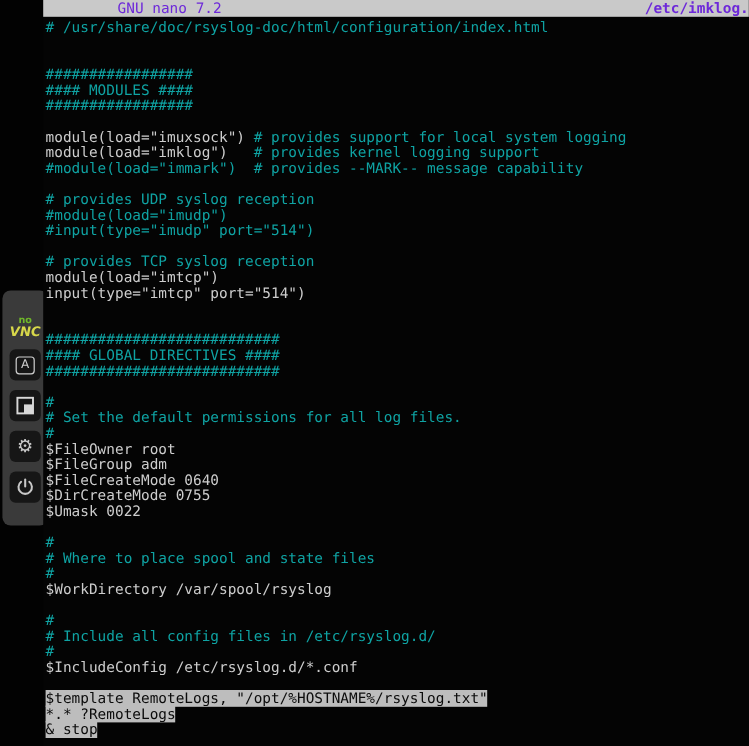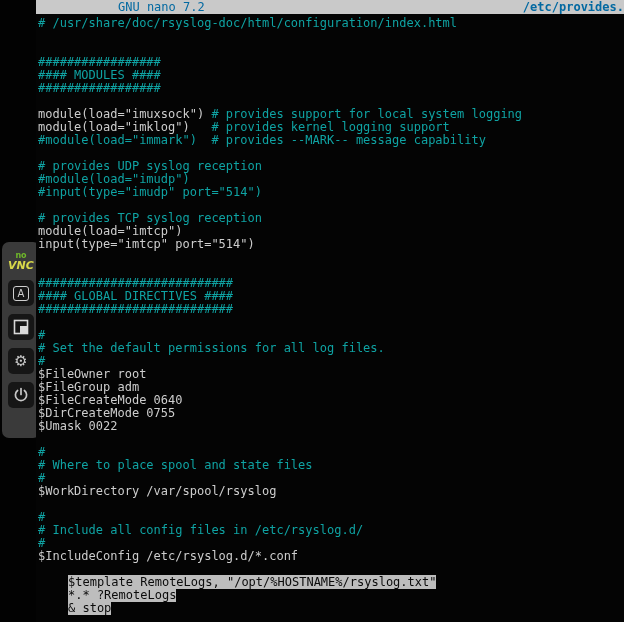--- a/index.html
+++ b/index.html
@@ -10,47 +10,46 @@
     position:relative;
     font-family:"DejaVu Sans Mono", monospace;
   }
   .terminal {
     position:absolute; left:36px; top:0; right:0; bottom:0;
     background:#040404;
   }
   .nano-titlebar {
     height:14px;
     background:var(--titlebar-bg, #c9c9c9);
-    color:#0369a1;
+    color:#6d28d9;
     font-size:12px; line-height:14px;
     display:flex; justify-content:space-between;
     white-space:pre;
-    padding-left:20px;
   }
   .nano-titlebar .app { margin-left:62px; }
   .nano-titlebar .file { font-weight:bold; }
   .editor {
     padding:3px 0 0 2px;
     font-size:12px; line-height:13px;
     white-space:pre;
     color:var(--text, #cdcdcd);
   }
   .line { height:13px; }
   .seg-n { color:var(--text, #cdcdcd); }
   .seg-c { color:var(--comment, #0fa3a3); }
-  .seg-sel { background:var(--selection-bg, #bdbdbd); color:#0b0b0b;margin-left:30px; }
+  .seg-sel { background:var(--selection-bg, #bdbdbd); color:#0b0b0b; }
 
   
   .vnc-sidebar {
     position:absolute; left:2px; top:242px;
     width:38px; height:196px;
     background:#3a3a3a;
     border-radius:7px;
     box-sizing:border-box;
-    padding-top:10px;
+    padding-top:21px;
     display:flex; flex-direction:column; align-items:center;
   }
   .vnc-logo { text-align:center; line-height:1; margin-bottom:5px; font-family:"DejaVu Sans", sans-serif; }
   .logo-no  { display:block; color:#6fb72a; font-size:8px; font-weight:bold; }
   .logo-vnc { display:block; color:#d8d84a; font-size:11px; font-weight:bold;font-style:italic; }
   .vnc-btn {
     width:26px; height:26px;
     margin:4px 0;
     background:#161616;
     border:none; border-radius:5px;
@@ -106,16 +105,16 @@
   </button>
 </div>
 
 <div class="vnc-handle">
   <span>◀</span>
 </div>
 
 <div class="terminal">
   <div class="nano-titlebar">
     <span class="app">GNU nano 7.2</span>
-    <span class="file">/etc/provides.</span>
+    <span class="file">/etc/imklog.</span>
   </div>
   <div class="editor" id="editor"><div class="line"><span class="seg-c"># /usr/share/doc/rsyslog-doc/html/configuration/index.html</span></div><div class="line">&nbsp;</div><div class="line">&nbsp;</div><div class="line"><span class="seg-c">#################</span></div><div class="line"><span class="seg-c">#### MODULES ####</span></div><div class="line"><span class="seg-c">#################</span></div><div class="line">&nbsp;</div><div class="line"><span class="seg-n">module(load="imuxsock") </span><span class="seg-c"># provides support for local system logging</span></div><div class="line"><span class="seg-n">module(load="imklog")   </span><span class="seg-c"># provides kernel logging support</span></div><div class="line"><span class="seg-c">#module(load="immark")  # provides --MARK-- message capability</span></div><div class="line">&nbsp;</div><div class="line"><span class="seg-c"># provides UDP syslog reception</span></div><div class="line"><span class="seg-c">#module(load="imudp")</span></div><div class="line"><span class="seg-c">#input(type="imudp" port="514")</span></div><div class="line">&nbsp;</div><div class="line"><span class="seg-c"># provides TCP syslog reception</span></div><div class="line"><span class="seg-n">module(load="imtcp")</span></div><div class="line"><span class="seg-n">input(type="imtcp" port="514")</span></div><div class="line">&nbsp;</div><div class="line">&nbsp;</div><div class="line"><span class="seg-c">###########################</span></div><div class="line"><span class="seg-c">#### GLOBAL DIRECTIVES ####</span></div><div class="line"><span class="seg-c">###########################</span></div><div class="line">&nbsp;</div><div class="line"><span class="seg-c">#</span></div><div class="line"><span class="seg-c"># Set the default permissions for all log files.</span></div><div class="line"><span class="seg-c">#</span></div><div class="line"><span class="seg-n">$FileOwner root</span></div><div class="line"><span class="seg-n">$FileGroup adm</span></div><div class="line"><span class="seg-n">$FileCreateMode 0640</span></div><div class="line"><span class="seg-n">$DirCreateMode 0755</span></div><div class="line"><span class="seg-n">$Umask 0022</span></div><div class="line">&nbsp;</div><div class="line"><span class="seg-c">#</span></div><div class="line"><span class="seg-c"># Where to place spool and state files</span></div><div class="line"><span class="seg-c">#</span></div><div class="line"><span class="seg-n">$WorkDirectory /var/spool/rsyslog</span></div><div class="line">&nbsp;</div><div class="line"><span class="seg-c">#</span></div><div class="line"><span class="seg-c"># Include all config files in /etc/rsyslog.d/</span></div><div class="line"><span class="seg-c">#</span></div><div class="line"><span class="seg-n">$IncludeConfig /etc/rsyslog.d/*.conf</span></div><div class="line">&nbsp;</div><div class="line"><span class="seg-sel">$template RemoteLogs, "/opt/%HOSTNAME%/rsyslog.txt"</span></div><div class="line"><span class="seg-sel">*.* ?RemoteLogs</span></div><div class="line"><span class="seg-sel">&amp; stop</span></div></div>
 </div>
 
 </body></html>

